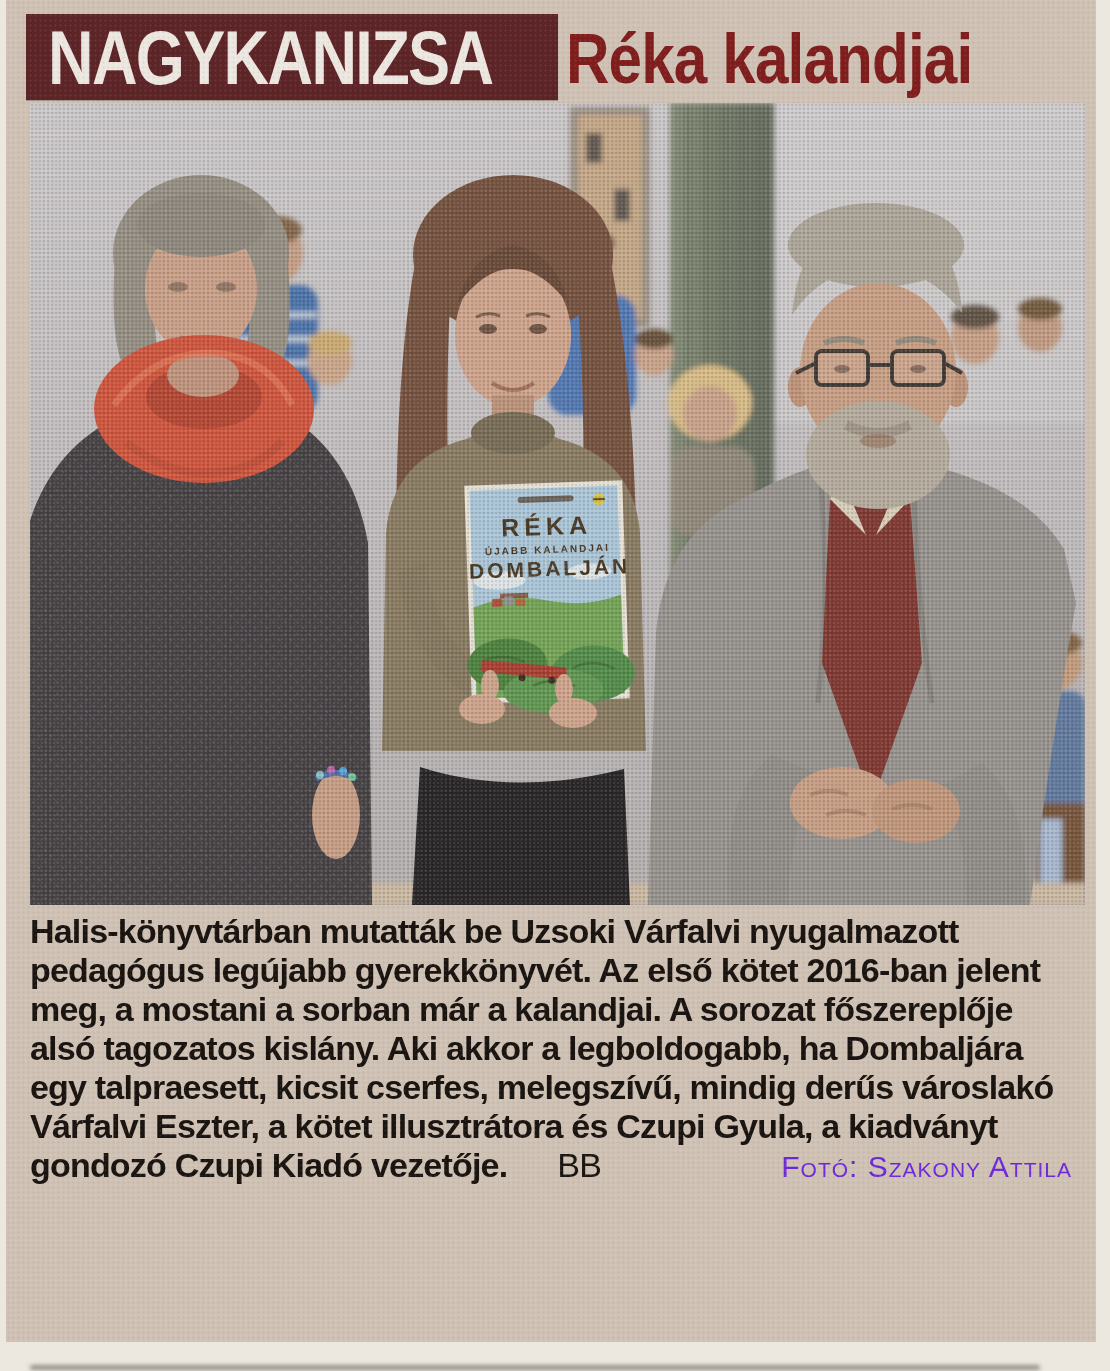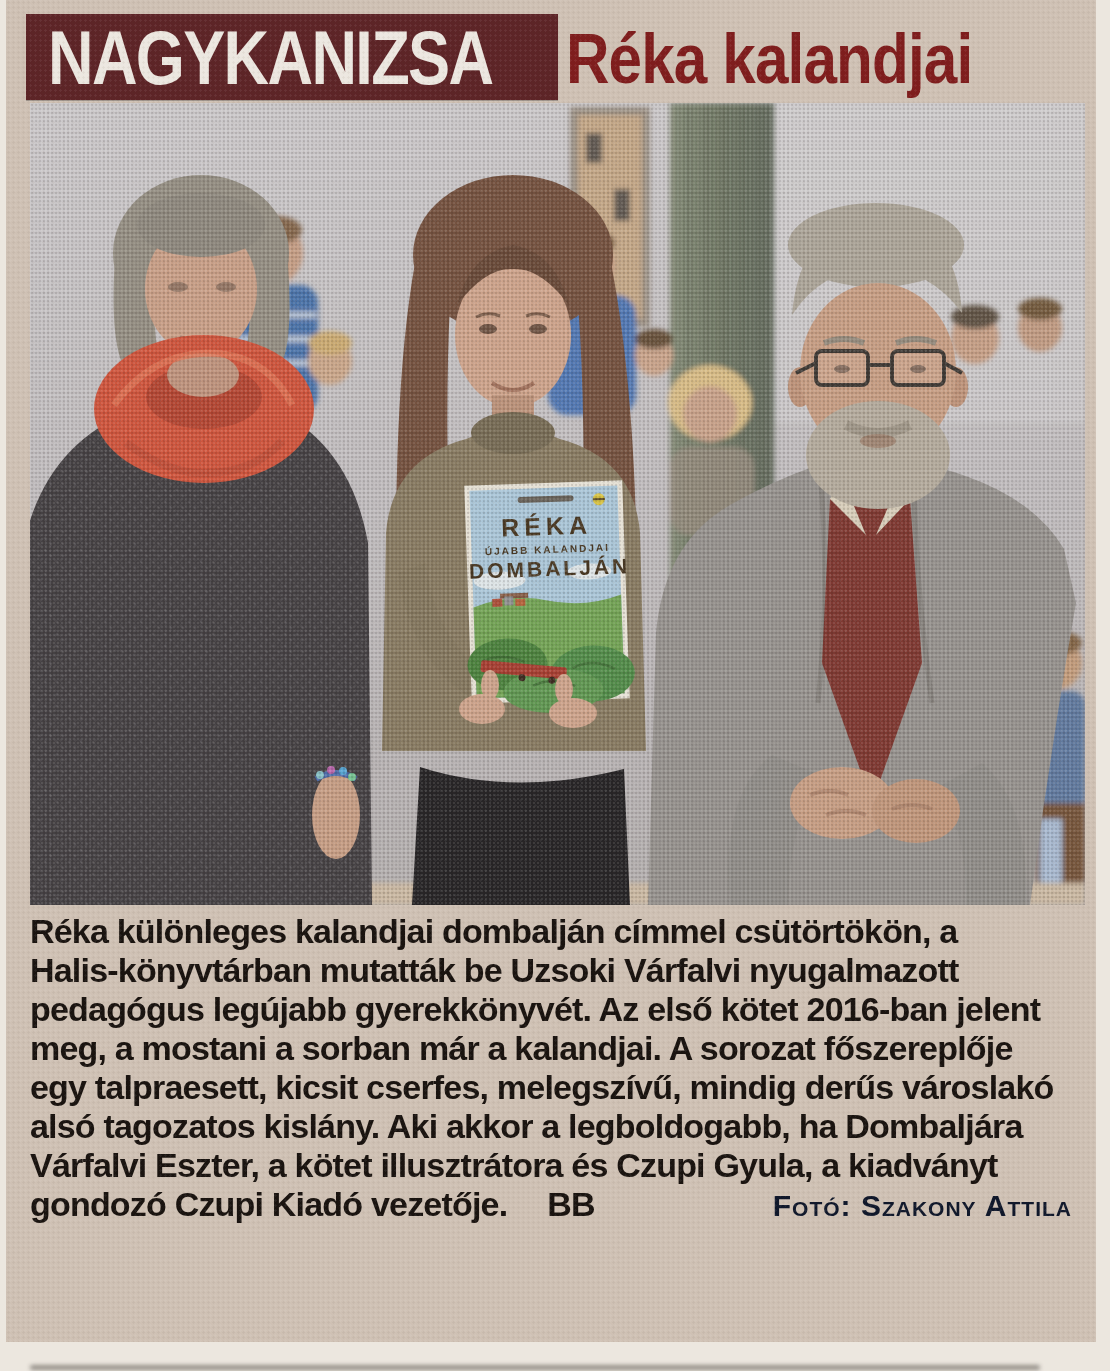--- a/index.html
+++ b/index.html
@@ -69,24 +69,24 @@
   .book-title .smudge{width:56px;height:6px;border-radius:3px;background:#463625;opacity:.75;margin:0 auto 10px;}
   .bt1{font-size:25px;font-weight:800;letter-spacing:5px;}
   .bt2{font-size:10px;font-weight:700;letter-spacing:2px;margin-top:3px;}
   .bt3{font-size:21px;font-weight:800;letter-spacing:3px;margin-top:2px;}
   .caption{
     position:absolute;left:24px;top:912px;width:1042px;margin:0;
     color:#19130f;font-weight:700;font-size:34px;line-height:39px;letter-spacing:-.8px;
   }
   .cap-line{display:block;white-space:nowrap;}
   .cap-last{display:flex;align-items:baseline;white-space:nowrap;gap:36px;}
-  .sig{font-weight:700;margin-left:4px;}
+  .sig{font-weight:400;margin-left:14px;}
   .credit{
-    margin-left:auto;font-weight:700;font-size:30px;letter-spacing:1px;
-    font-variant:small-caps;color:#0f172a;
+    margin-left:auto;font-weight:400;font-size:30px;letter-spacing:1px;
+    font-variant:small-caps;color:#6d28d9;
   }
 </style>
 </head>
 <body>
 
 <div class="scan">
   <div class="clipping">
 
     <header>
       <div class="kicker-box">
@@ -292,26 +292,25 @@
 
       <div class="book-title">
         <div class="smudge"></div>
         <div class="bt1">RÉKA</div>
         <div class="bt2">ÚJABB KALANDJAI</div>
         <div class="bt3">DOMBALJÁN</div>
       </div>
     </figure>
 
     <p class="caption">
-      <span class="cap-line">Réka különleges kalandjai dombalján címmel csütörtökön, a</span>
       <span class="cap-line">Halis-könyvtárban mutatták be Uzsoki Várfalvi nyugalmazott</span>
       <span class="cap-line">pedagógus legújabb gyerekkönyvét. Az első kötet 2016-ban jelent</span>
       <span class="cap-line">meg, a mostani a sorban már a kalandjai. A sorozat főszereplője</span>
+      <span class="cap-line">alsó tagozatos kislány. Aki akkor a legboldogabb, ha Dombaljára</span>
       <span class="cap-line">egy talpraesett, kicsit cserfes, melegszívű, mindig derűs városlakó</span>
-      <span class="cap-line">alsó tagozatos kislány. Aki akkor a legboldogabb, ha Dombaljára</span>
       <span class="cap-line">Várfalvi Eszter, a kötet illusztrátora és Czupi Gyula, a kiadványt</span>
       <span class="cap-last">
         <span>gondozó Czupi Kiadó vezetője.</span>
         <b class="sig">BB</b>
         <span class="credit">Fotó: Szakony Attila</span>
       </span>
     </p>
 
   </div>
 </div>

